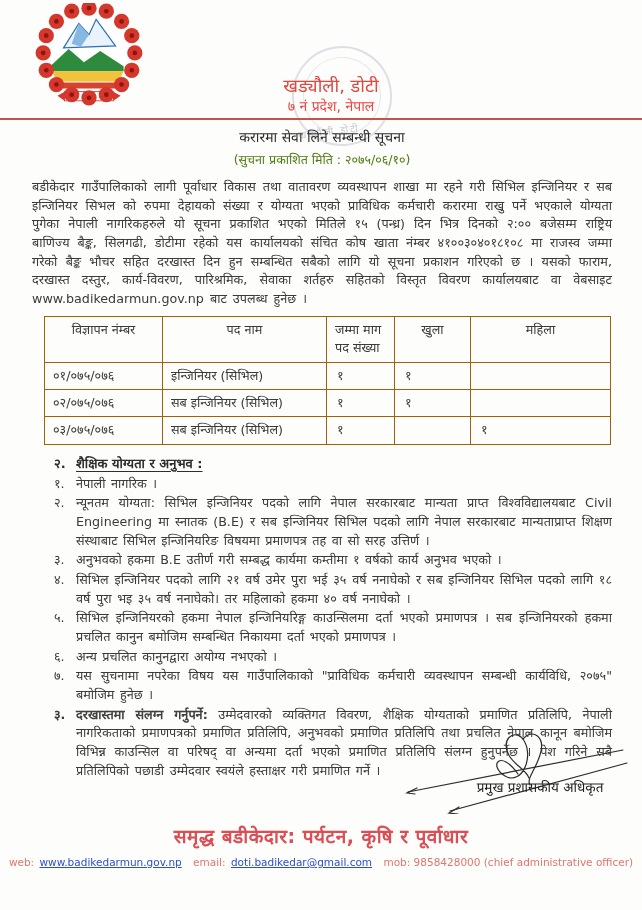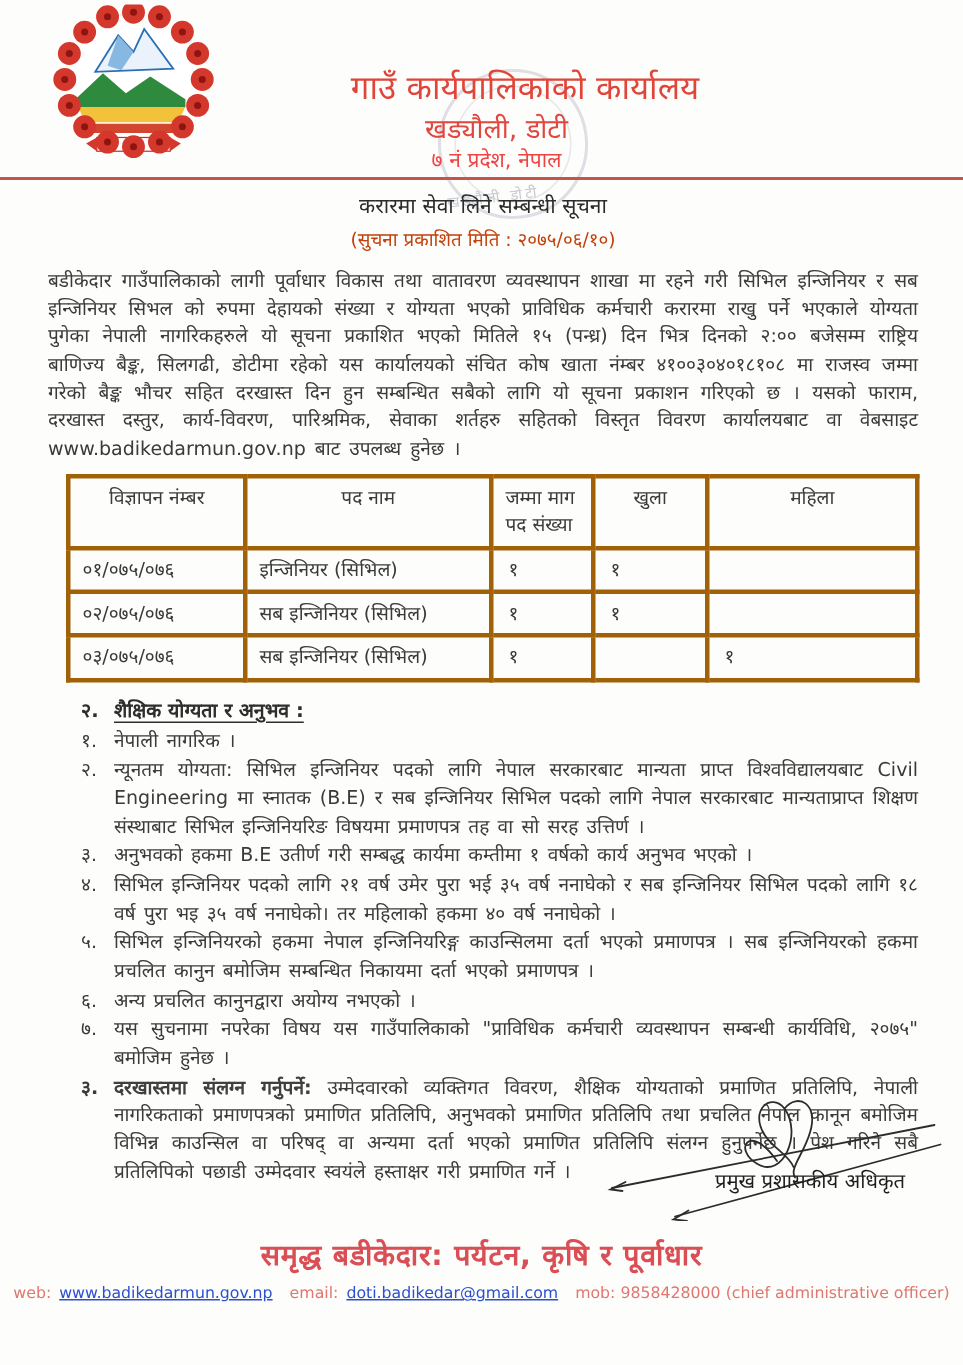--- a/index.html
+++ b/index.html
@@ -23,26 +23,26 @@
   .red-rule{position:absolute;left:0;top:118px;width:642px;height:2px;background:#c4554d;}
   
   .stamp{position:absolute;left:292px;top:46px;width:96px;height:96px;
     border:2px solid rgba(110,120,145,.22);border-radius:50%;transform:rotate(-8deg);}
   .stamp::after{content:"";position:absolute;inset:9px;border:1px solid rgba(110,120,145,.16);border-radius:50%;}
   .stamp-ghost{position:absolute;left:298px;top:124px;color:rgba(110,120,145,.38);
     font-size:10px;transform:rotate(-7deg);letter-spacing:2px;}
   
   .content{position:absolute;left:32px;top:127px;width:580px;}
   .notice-title{text-align:center;font-weight:normal;font-size:14px;color:#2b2b2b;}
-  .notice-date{text-align:center;font-size:12.5px;margin-top:5px;color:#c2410c;}
+  .notice-date{text-align:center;font-size:12.5px;margin-top:5px;color:#4d7c0f;}
   .intro{margin:10px 0 0 0;font-size:12.7px;line-height:1.47;text-align:justify;word-spacing:2px;}
   .inline-link{color:#3a3a3a;text-decoration:none;}
   
   table.vac{border-collapse:collapse;margin:7px 0 0 12px;width:566px;font-size:12.7px;table-layout:fixed;}
-  table.vac th,table.vac td{border:3px solid #a16207;padding:4px 8px;font-weight:normal;
+  table.vac th,table.vac td{border:1px solid #a16207;padding:4px 8px;font-weight:normal;
     vertical-align:top;line-height:1.45;overflow:hidden;}
   table.vac th{text-align:center;}
   table.vac th.l{text-align:left;}
   table.vac td{text-align:left;}
   table.vac td.num{padding-left:10px;}
   
   .sec-head{display:flex;margin:9px 0 3px 22px;font-size:13px;font-weight:bold;color:#2e2e2e;}
   .sec-head .u{text-decoration:underline;text-underline-offset:3px;}
   .qnum{width:22px;flex:none;}
   .qitem{display:flex;margin:1px 0 1px 22px;font-size:12.7px;line-height:1.47;}
@@ -115,21 +115,20 @@
       <circle cx="55" cy="93" r="2.3"></circle>
         <circle cx="72" cy="90" r="2.3"></circle>
         <circle cx="87" cy="80" r="2.3"></circle>
       <circle cx="97" cy="66" r="2.3"></circle>
     </g>
   </svg>
 
   <div class="stamp"></div>
   <div class="stamp-ghost">खड्यौली डोटी</div>
 
-  <div class="hdr-office">गाउँ कार्यपालिकाको कार्यालय</div>
   <div class="hdr-addr1">खड्यौली, डोटी</div>
   <div class="hdr-addr2">७ नं प्रदेश, नेपाल</div>
   <div class="red-rule"></div>
 
   <div class="content">
     <div class="notice-title">करारमा सेवा लिने सम्बन्धी सूचना</div>
     <div class="notice-date">(सुचना प्रकाशित मिति : २०७५/०६/१०)</div>
 
     <p class="intro"><span>बडीकेदार गाउँपालिकाको लागी पूर्वाधार विकास तथा वातावरण व्यवस्थापन शाखा मा रहने गरी सिभिल इन्जिनियर र सब इन्जिनियर सिभल को रुपमा देहायको संख्या र योग्यता भएको प्राविधिक कर्मचारी करारमा राखु पर्ने भएकाले योग्यता पुगेका नेपाली नागरिकहरुले यो सूचना प्रकाशित भएको मितिले १५ (पन्ध्र) दिन भित्र दिनको २:०० बजेसम्म राष्ट्रिय बाणिज्य बैङ्क, सिलगढी, डोटीमा रहेको यस कार्यालयको संचित कोष खाता नंम्बर ४१००३०४०१८१०८ मा राजस्व जम्मा गरेको बैङ्क भौचर सहित दरखास्त दिन हुन सम्बन्धित सबैको लागि यो सूचना प्रकाशन गरिएको छ । यसको फाराम, दरखास्त दस्तुर, कार्य-विवरण, पारिश्रमिक, सेवाका शर्तहरु सहितको विस्तृत विवरण कार्यालयबाट वा वेबसाइट </span><a class="inline-link" href="#">www.badikedarmun.gov.np</a><span> बाट उपलब्ध हुनेछ ।</span></p>
 

